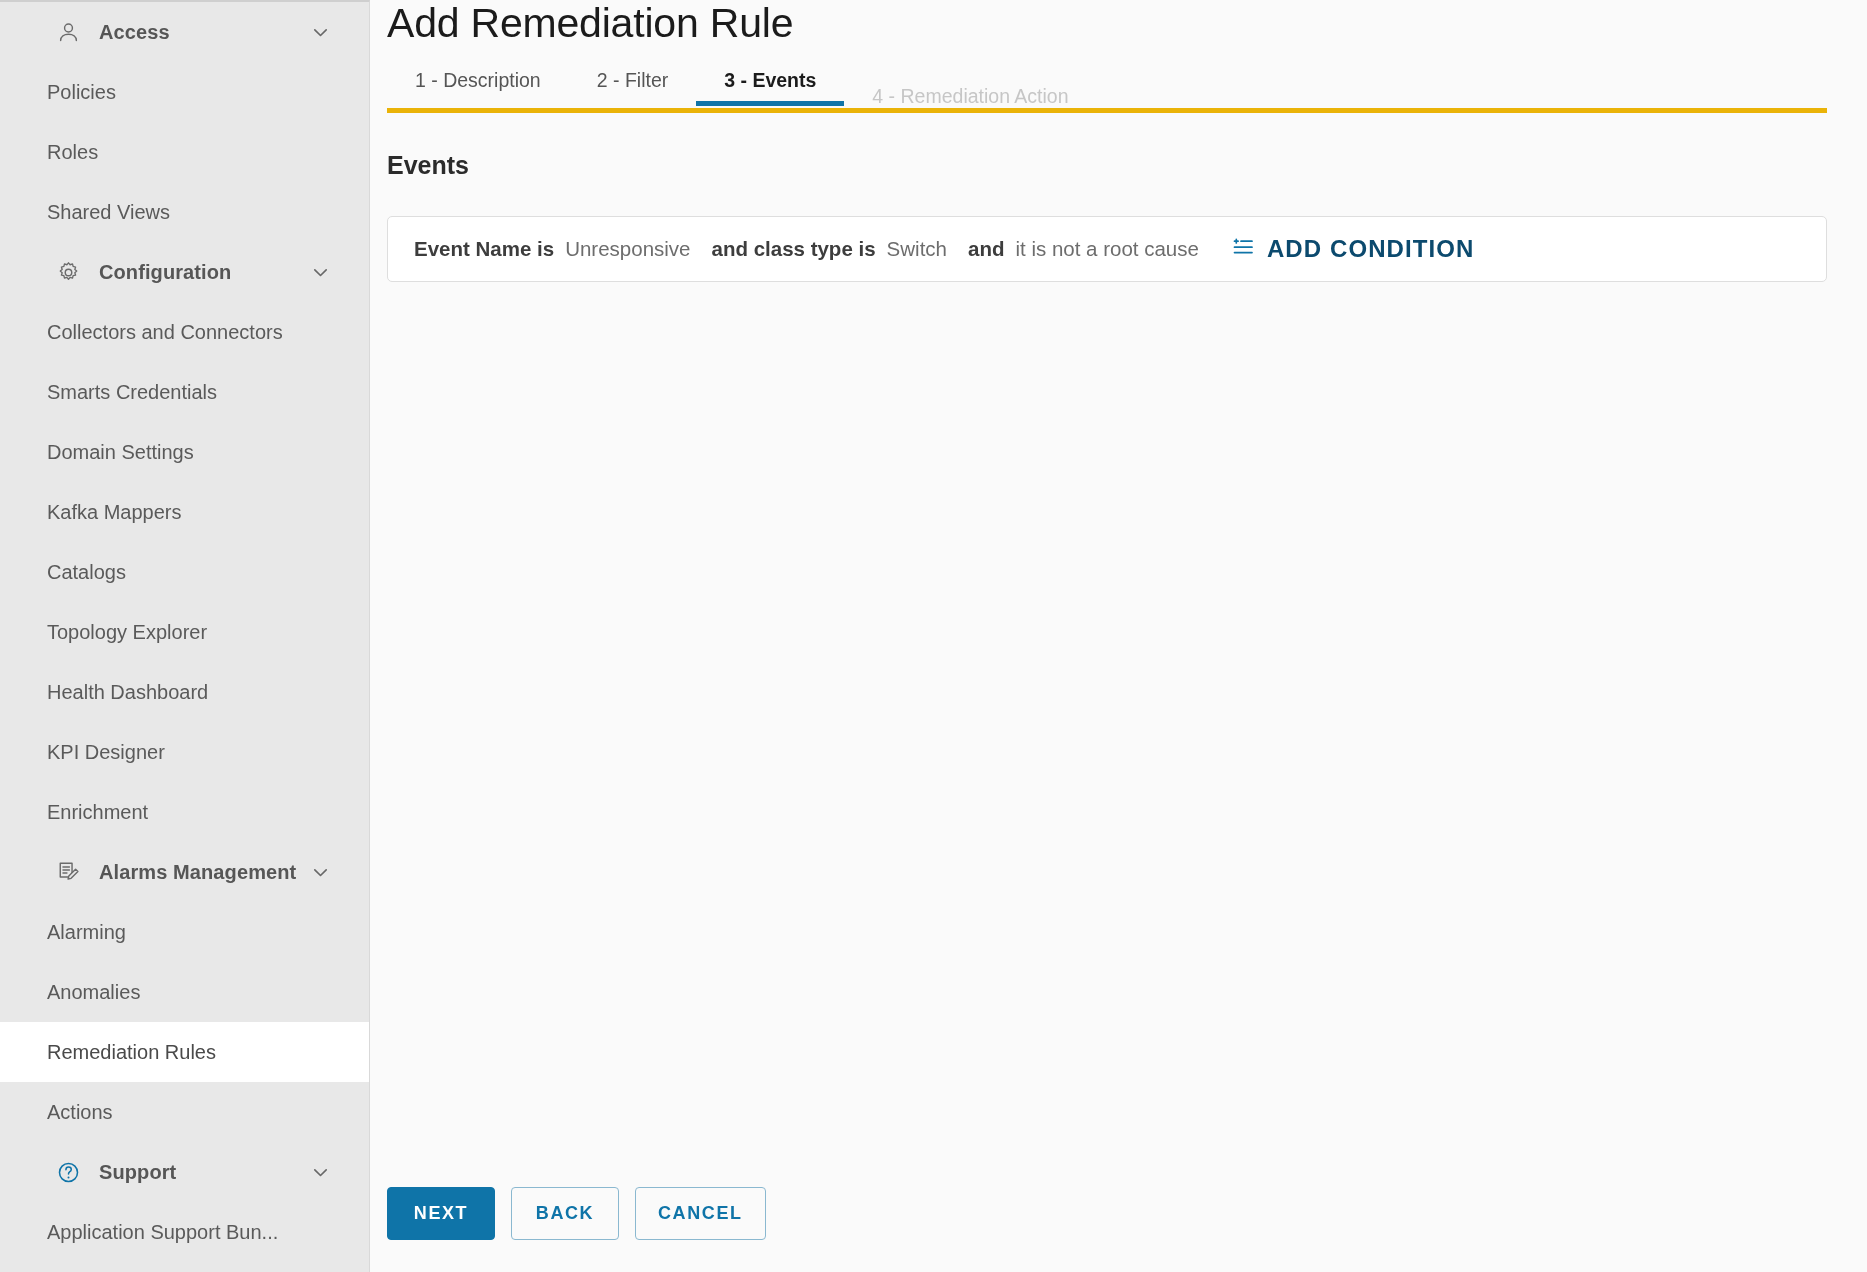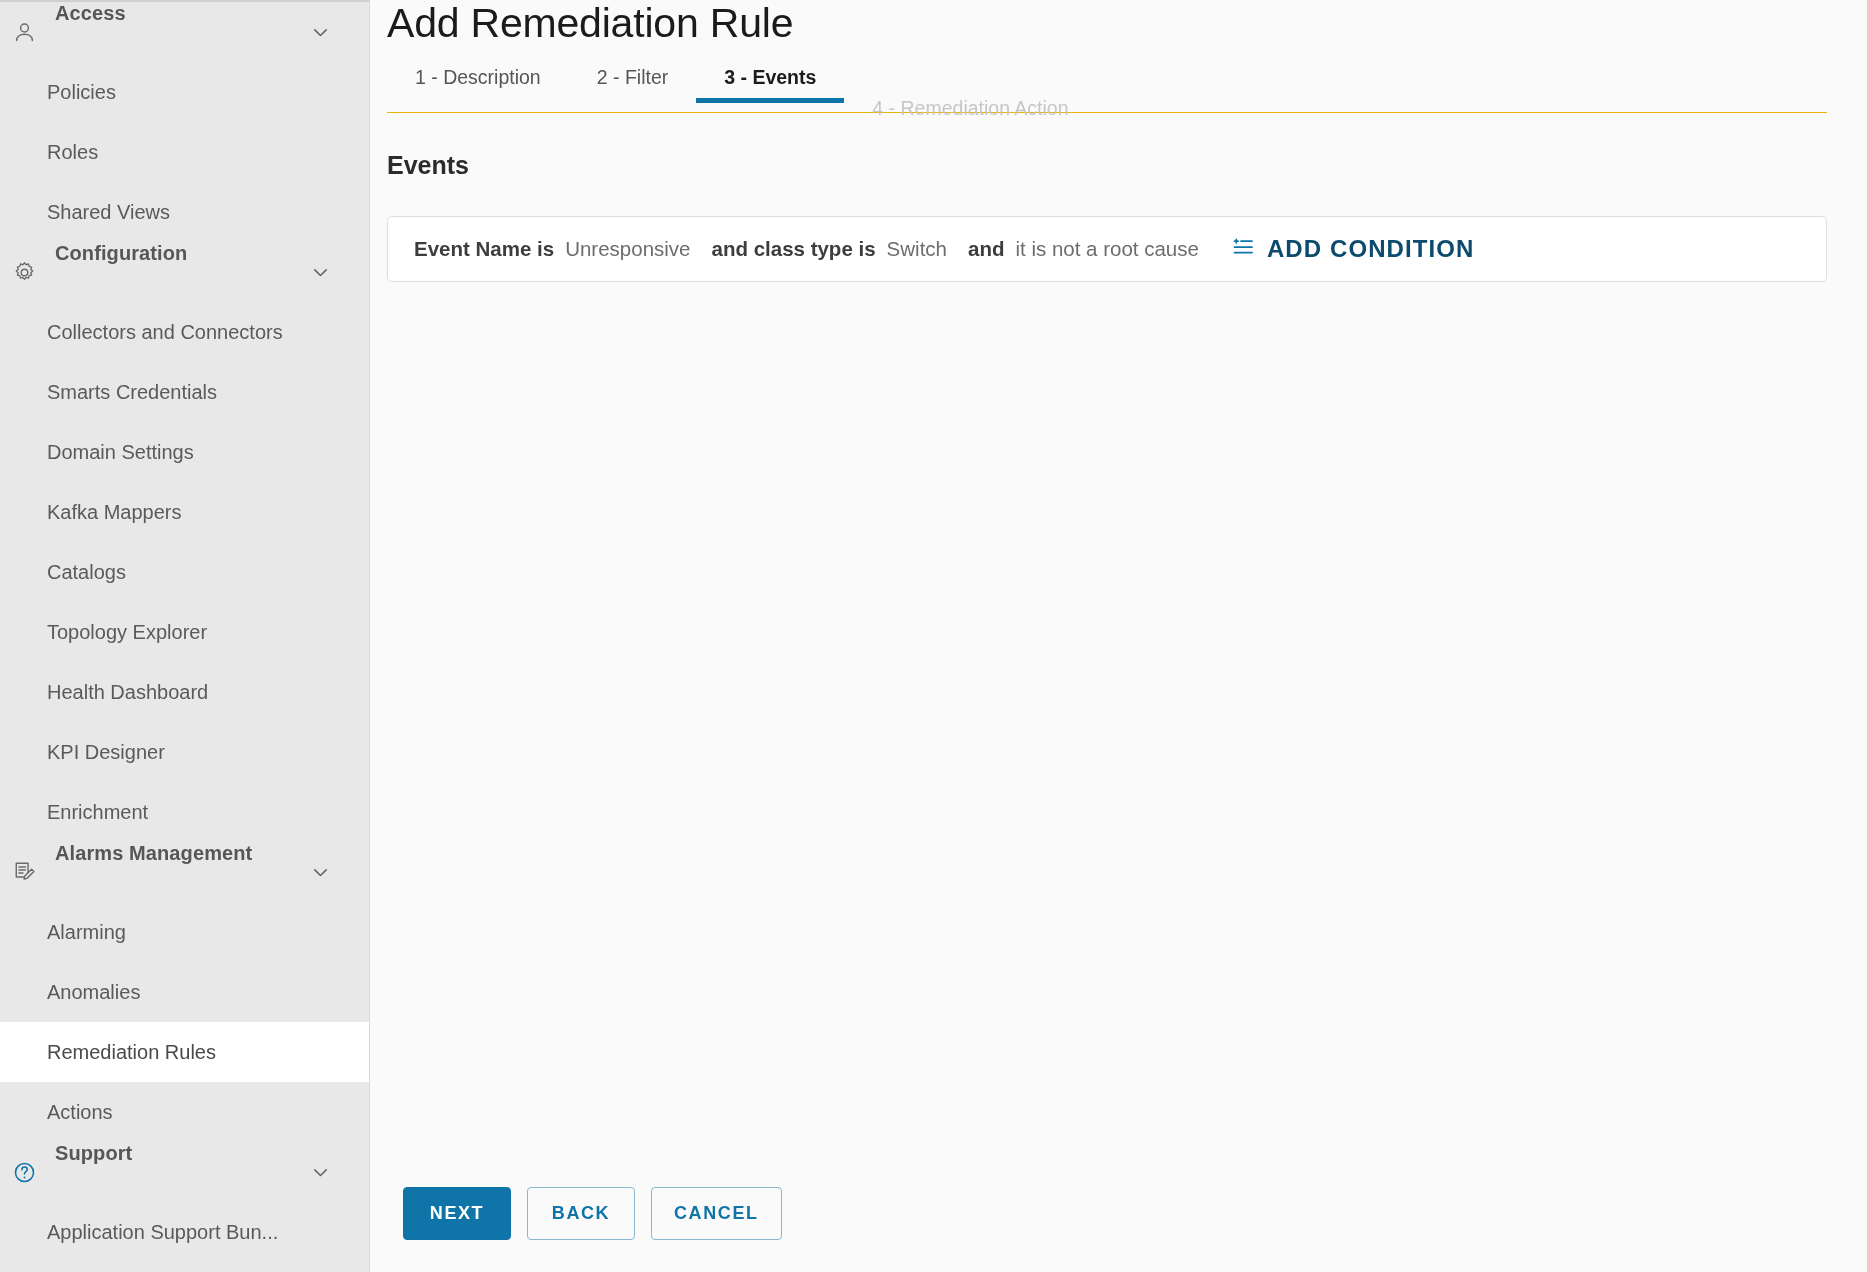--- a/index.html
+++ b/index.html
@@ -24,24 +24,26 @@
     flex: 0 0 370px;
     background: #e8e8e8;
     border-top: 2px solid #cfcfcf;
     border-right: 1px solid #d9d9d9;
     overflow: hidden;
     position: relative;
   }
 
   .nav-group-header {
     display: flex;
+    align-items: center;
     height: 60px;
     padding: 0 38px 0 10px;
     cursor: pointer;
     user-select: none;
+    margin-left: 44px;
   }
   .nav-group-header .gicon {
     width: 28px;
     flex: 0 0 28px;
     display: flex;
     align-items: center;
     justify-content: center;
     color: #666;
   }
   .nav-group-header .gtitle {
@@ -93,23 +95,23 @@
     font-weight: 400;
     color: #1b1b1b;
     padding: 0 0 0 17px;
     margin-top: -6px;
     line-height: 58px;
     letter-spacing: -.2px;
   }
 
   .tabs {
     display: flex;
-    align-items: flex-start;
+    align-items: center;
     margin: 14px 0 0 17px;
-    border-bottom: 1px solid #eab308;
+    border-bottom: 5px solid #eab308;
     height: 47px;
   }
   .tab {
     font-size: 19.5px;
     color: #555;
     padding: 0 28px 13px 28px;
     cursor: pointer;
     position: relative;
     white-space: nowrap;
     user-select: none;
@@ -201,21 +203,20 @@
     justify-content: center;
     padding: 0 22px;
     cursor: pointer;
     user-select: none;
     font-family: "Liberation Sans", sans-serif;
   }
   .btn-primary {
     background: #0f74a8;
     color: #ffffff;
     border: 1px solid #0f74a8;
-    margin-left: 16px;
   }
   .btn-outline {
     background: #fafafa;
     color: #0f74a8;
     border: 1px solid #8ab8d0;
   }
 
   svg { display: block; }
 </style>
 </head>

